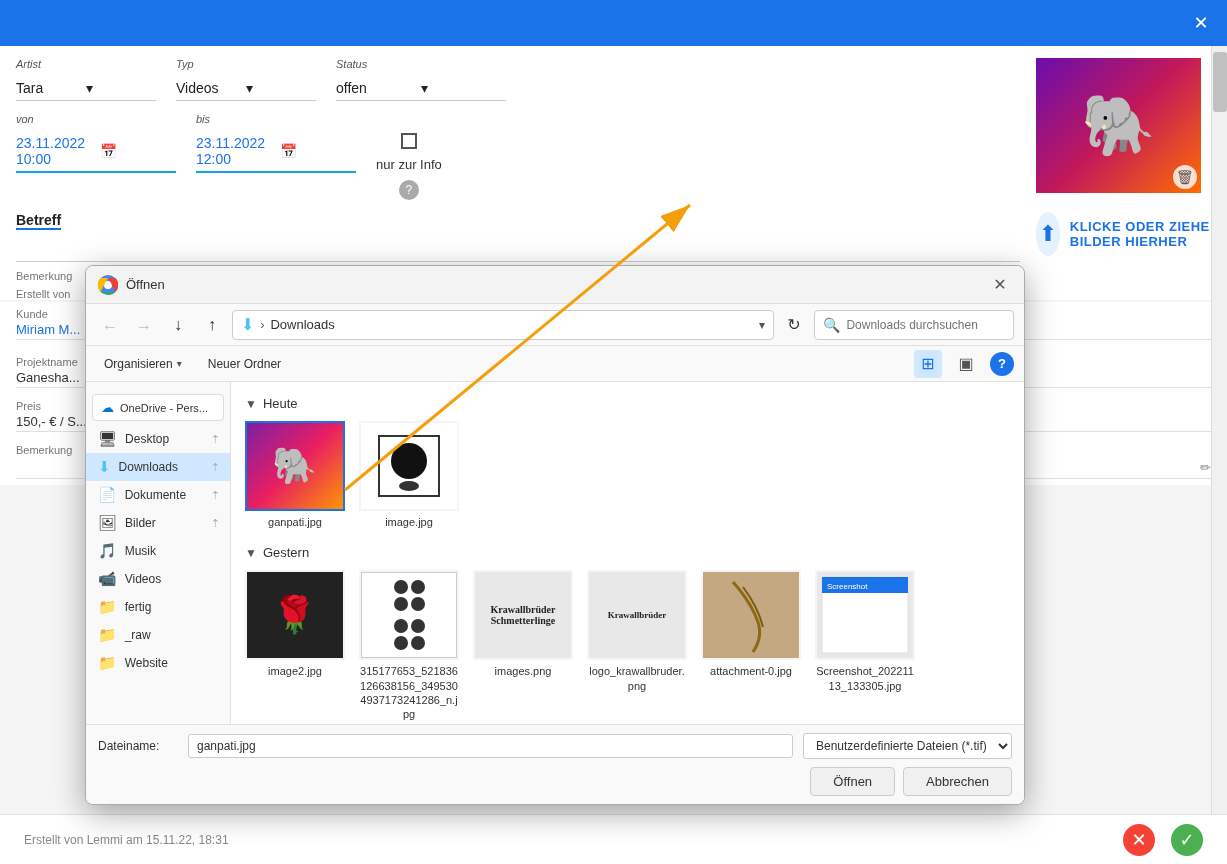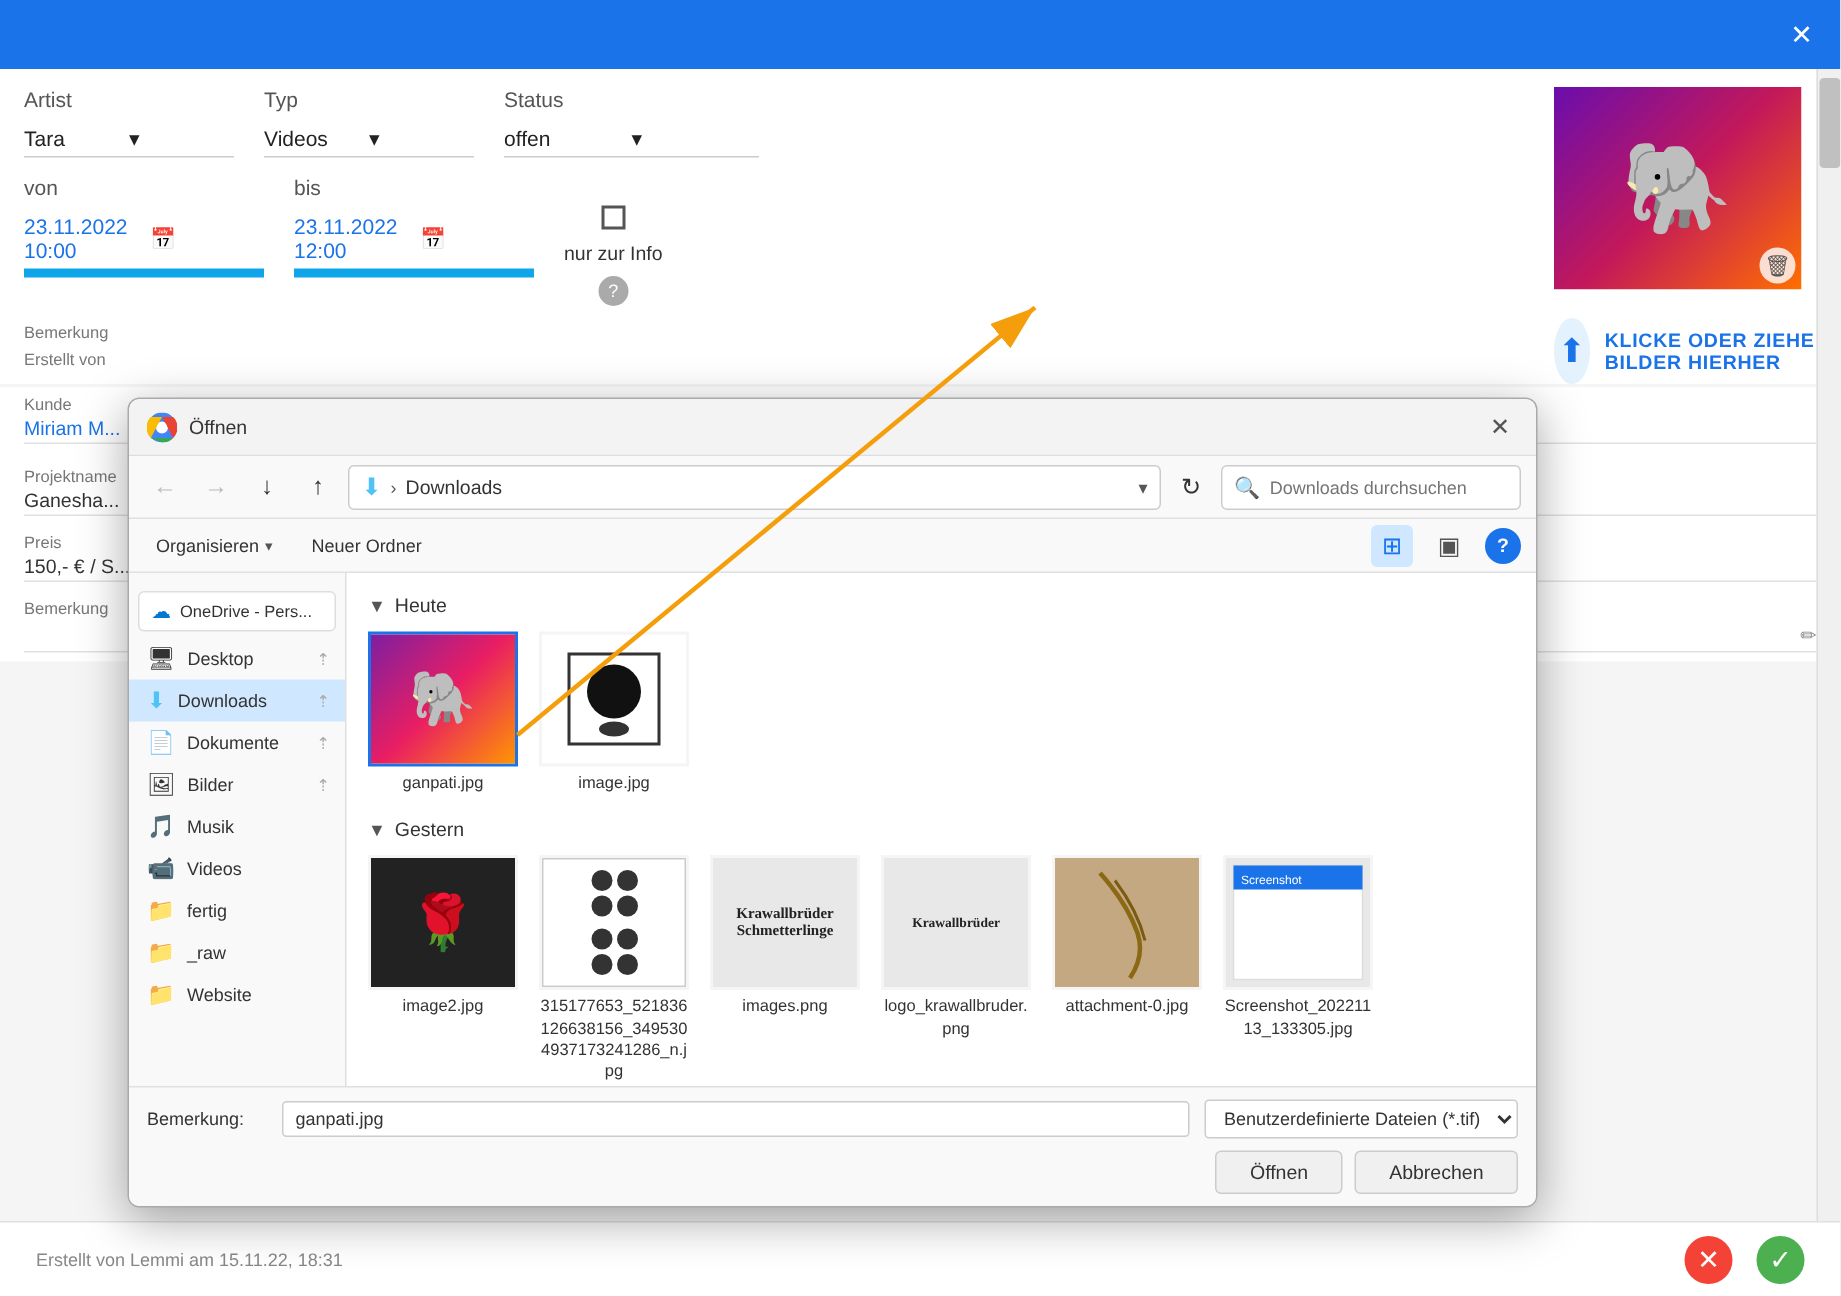--- a/index.html
+++ b/index.html
@@ -72,23 +72,24 @@
       gap: 20px;
       margin-bottom: 12px;
     }
 
     .form-group {
       display: flex;
       flex-direction: column;
       gap: 4px;
     }
     .form-group label {
-      font-size: 14px;
+      font-size: 11px;
       color: #555;
       font-weight: 500;
+      font-style: italic;
     }
 
     .dropdown-field {
       display: flex;
       align-items: center;
       border-bottom: 1px solid #ccc;
       padding: 4px 0;
       min-width: 140px;
       cursor: pointer;
     }
@@ -98,21 +99,21 @@
       color: #222;
     }
     .dropdown-arrow {
       color: #555;
       font-size: 14px;
     }
 
     .date-field {
       display: flex;
       align-items: center;
-      border-bottom: 6px solid #0ea5e9;
+      border-bottom: 2px solid #0ea5e9;
       padding: 4px 0;
       min-width: 160px;
       gap: 8px;
       cursor: pointer;
     }
     .date-field span {
       font-size: 14px;
       color: #1a73e8;
       flex: 1;
     }
@@ -770,20 +771,24 @@
           </div>
         </div>
         <div class="checkbox-row">
           <div class="checkbox-box"></div>
           <span class="checkbox-label">nur zur Info</span>
           <div class="help-icon">?</div>
         </div>
       </div>
 
 
+      <div class="field-block">
+        <div class="section-header">Betreff</div>
+        <input class="text-input-line" type="text" style="">
+      </div>
 
       <div style="margin-top:8px">
         <div style="font-size:11px;color:#777;margin-bottom:2px;">Bemerkung</div>
       </div>
 
       <div style="margin-top:6px;font-size:11px;color:#777;">Erstellt von</div>
     </div>
 
     <div class="form-right">
       <div style="position:relative;display:inline-block;">
@@ -1056,21 +1061,21 @@
             </div>
             <span class="file-name">Screenshot_20221113_133305.jpg</span>
           </div>
 
         </div>
       </div>
     </div>
 
     <div class="dialog-bottom">
       <div class="filename-row">
-        <span class="filename-label">Bemerkung:</span>
+        <span class="filename-label">Dateiname:</span>
         <input class="filename-input" type="text" value="ganpati.jpg" style="">
         <select class="filetype-select">
           <option>Benutzerdefinierte Dateien (*.tif)</option>
         </select>
       </div>
       <div class="dialog-actions">
         <button class="btn-open">Öffnen</button>
         <button class="btn-abort">Abbrechen</button>
       </div>
     </div>

